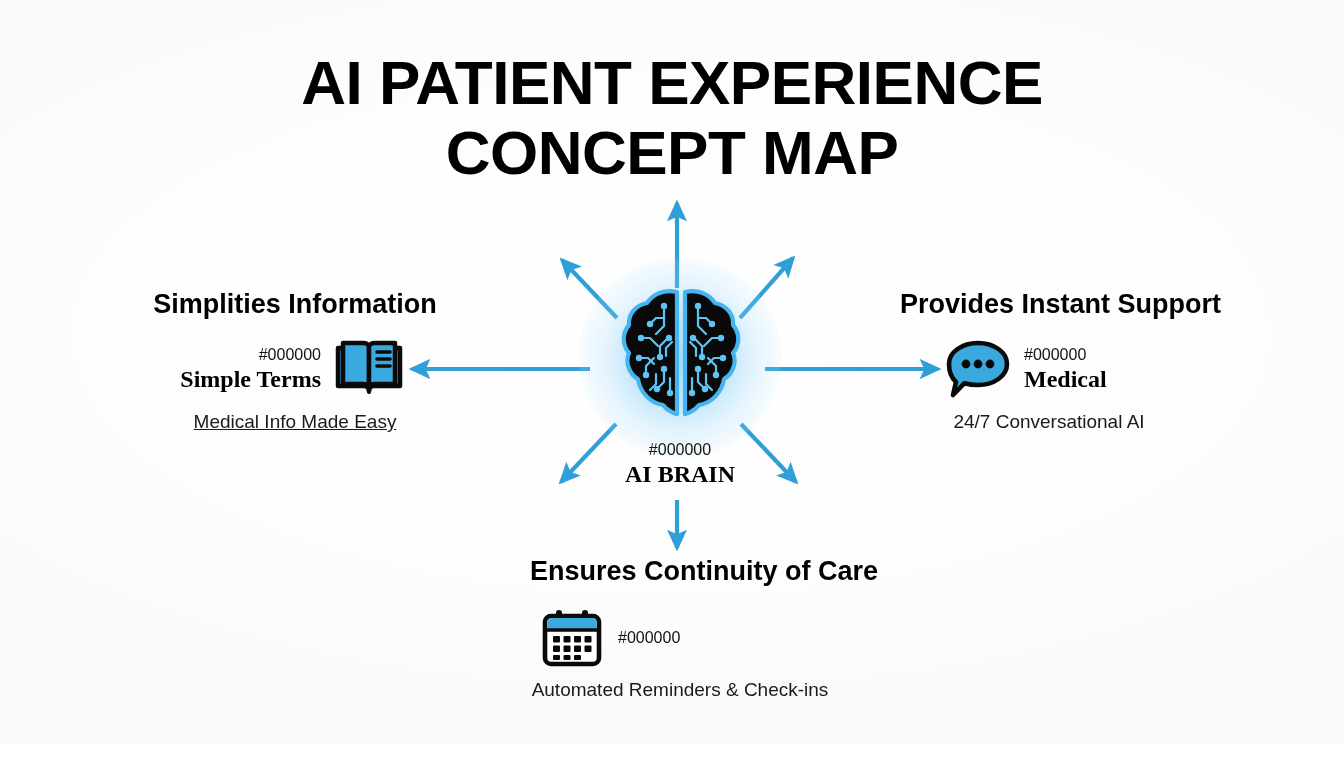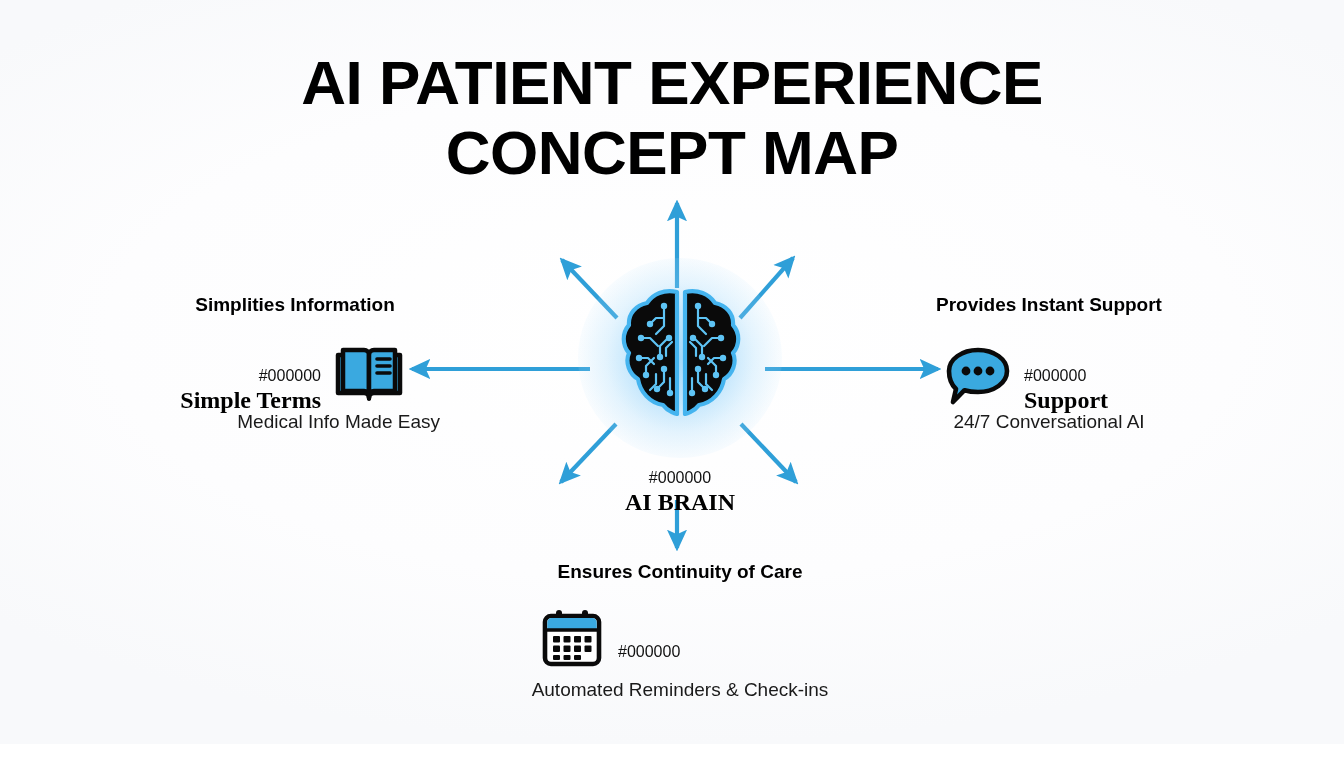--- a/index.html
+++ b/index.html
@@ -75,21 +75,21 @@
     left: 578px;
     top: 440px;
     width: 204px;
     text-align: center;
   }
 
   
   .node-heading {
     position: absolute;
     font-weight: bold;
-    font-size: 19px;
+    font-size: 27px;
     line-height: 27px;
     color: #000000;
     white-space: nowrap;
   }
   .node-sub {
     position: absolute;
     font-size: 19px;
     line-height: 24px;
     color: #1a1a1a;
     white-space: nowrap;
@@ -100,21 +100,21 @@
     font-weight: normal;
     color: #111111;
   }
   .node-name {
     font-size: 24px;
     line-height: 28px;
     font-weight: bold;
     color: #000000;
     white-space: nowrap;
   }
-  .label-stack { display: block; margin-top: 28px; }
+  .label-stack { display: block; }
   .label-stack .hex { display: block; }
   .label-stack .node-name { display: block; font-family: Liberation Serif, serif; }
 
   
   #left-node-row {
     position: absolute;
     left: 150px;
     top: 338px;
     width: 255px;
     display: flex;
@@ -269,37 +269,37 @@
       <g stroke="#0a0a0a" stroke-width="3.6" stroke-linecap="round">
         <line x1="44" y1="14" x2="57" y2="14"></line>
         <line x1="44" y1="21" x2="57" y2="21"></line>
         <line x1="44" y1="28" x2="57" y2="28"></line>
       </g>
 
       <path d="M36 10 v44" stroke="#0a0a0a" stroke-width="4" stroke-linecap="round"></path>
     </svg>
   </div>
 
-  <div class="node-sub" style="left:150px; top:410px; width:290px; text-align:right;">Medical Info Made Easy</div>
+  <div class="node-sub" style="left:150px; top:410px; width:290px; text-align:center;text-decoration:underline;">Medical Info Made Easy</div>
 
   <div class="node-heading" style="left:900px; top:291px; width:298px; text-align:center;">Provides Instant Support</div>
 
   <div id="right-node-row">
     <svg class="icon-box" width="68" height="62" viewBox="0 0 68 62">
       <path d="M34 5 C50 5 63 14 63 26 C63 38 50 47 34 47 C29 47 24.5 46.4 20.5 45.2
                L9 57 L12 44 C7.5 39.8 5 33.3 5 26 C5 14 18 5 34 5 Z" fill="#3aa9e0" stroke="#0a0a0a" stroke-width="4.6" stroke-linejoin="round"></path>
       <g fill="#0a0a0a">
         <circle cx="22" cy="26" r="4.4"></circle>
         <circle cx="34" cy="26" r="4.4"></circle>
         <circle cx="46" cy="26" r="4.4"></circle>
       </g>
     </svg>
     <span class="label-stack">
       <span class="hex">#000000</span>
-      <span class="node-name">Support</span>
+      <span class="node-name">Medical</span>
     </span>
   </div>
 
   <div class="node-sub" style="left:900px; top:410px; width:298px; text-align:center;">24/7 Conversational AI</div>
 
   <div class="node-heading" style="left:530px; top:558px; width:300px; text-align:center;">Ensures Continuity of Care</div>
 
   <div id="bottom-node-row">
     <svg class="icon-box" width="64" height="60" viewBox="0 0 64 60">
 

